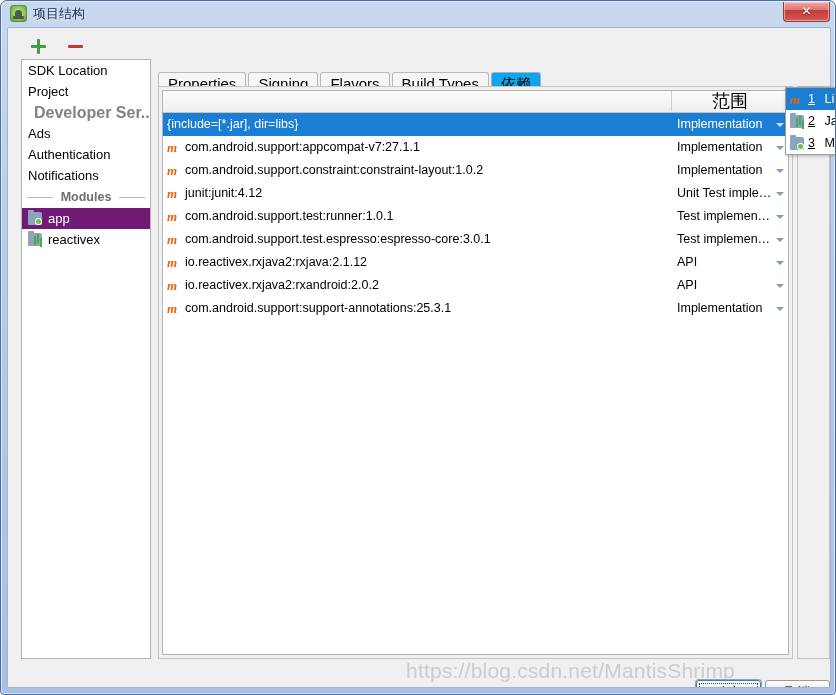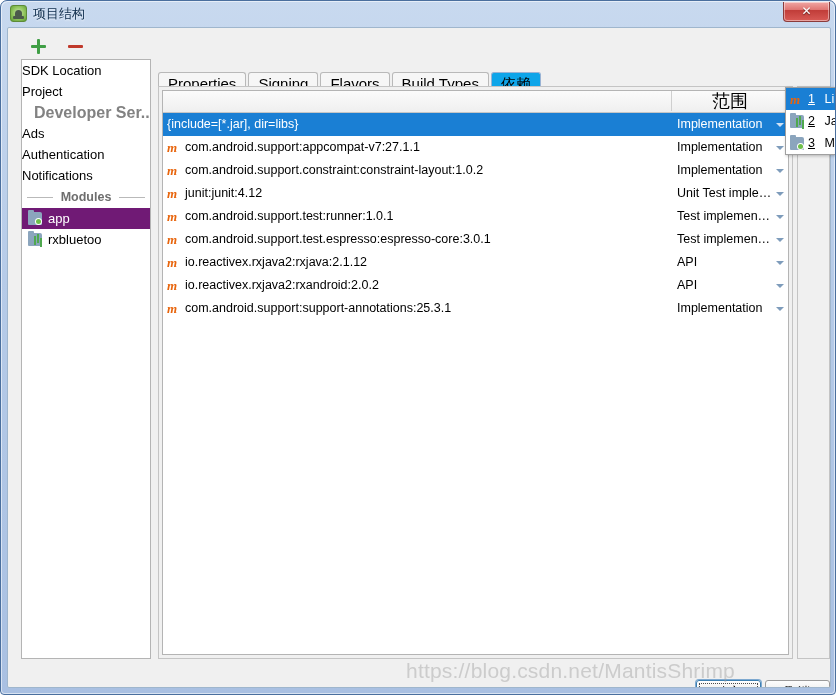--- a/index.html
+++ b/index.html
@@ -148,20 +148,21 @@
     height: 600px;
     box-sizing: border-box;
     background: #ffffff;
     border: 1px solid #b4b4b4;
     overflow: hidden;
   }
   .side-item {
     position: relative;
     height: 21px;
     line-height: 21px;
+    padding-left: 6px;
     font-size: 13px;
     white-space: nowrap;
     overflow: hidden;
     cursor: default;
   }
   .side-item.group {
     color: #828282;
     font-weight: bold;
     padding-left: 12px;
     font-size: 16px;
@@ -497,21 +498,21 @@
       <div class="side-item">Ads</div>
       <div class="side-item">Authentication</div>
       <div class="side-item">Notifications</div>
       <div class="side-sep">Modules</div>
       <div class="side-item module selected">
         <span class="mod-icon ico-folder"></span>
         <span>app</span>
       </div>
       <div class="side-item module">
         <span class="mod-icon ico-lib"></span>
-        <span>rxbluetoo</span>
+        <span>reactivex</span>
       </div>
     </div>
 
     <div class="tabs">
       <div class="tab">Properties</div>
       <div class="tab">Signing</div>
       <div class="tab">Flavors</div>
       <div class="tab">Build Types</div>
       <div class="tab active">依赖</div>
     </div>

